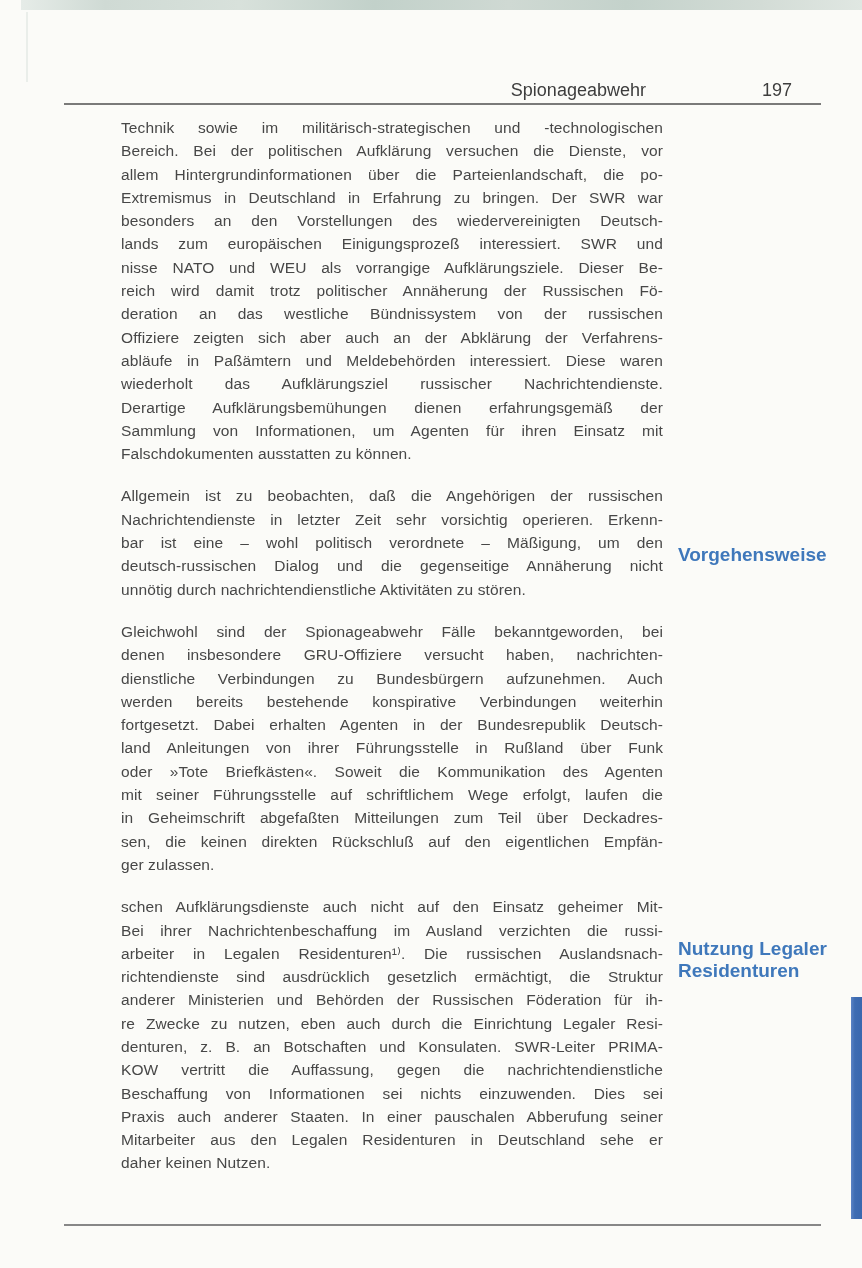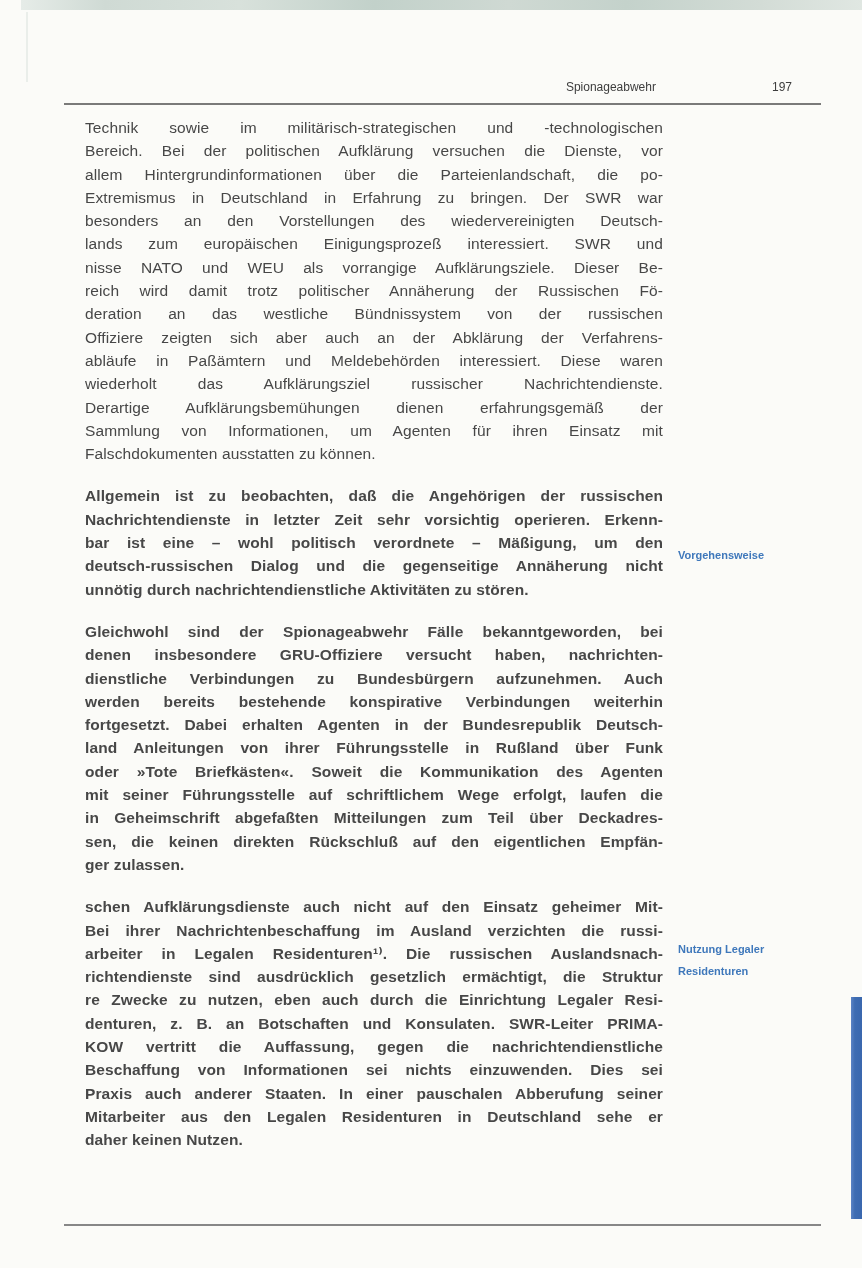--- a/index.html
+++ b/index.html
@@ -20,42 +20,42 @@
   }
   .scan-edge {
     position: absolute; top: 12px; left: 26px; width: 2px; height: 70px;
     background: #eaeeea;
   }
 
   
   .header {
     position: absolute; top: 80px; left: 80px; width: 712px; height: 20px;
     display: flex; justify-content: flex-end; align-items: baseline;
-    font-size: 12px; color: #3d3d3d;
+    font-size: 18px; color: #3d3d3d;
   }
   .page-number { margin-left: 116px; text-align: center; }
   .header-rule {
     position: absolute; top: 103px; left: 64px; width: 757px; height: 2px;
     background: #636363; opacity: 0.85;
   }
 
   
   .text-col {
     position: absolute; top: 116px; left: 85px; width: 578px;
     color: #474747; font-size: 15.5px; line-height: 23.3px;
     letter-spacing: 0.1px;
   }
-  .para + .para { margin-top: 19px; font-weight: bold; }
-  .tline { text-align: justify; text-align-last: justify; }
+  .para + .para { margin-top: 19px; }
+  .tline { text-align: justify; text-align-last: justify; margin-left: 36px; }
   .tline-last { text-align-last: left; }
 
   
   .note {
     position: absolute; left: 678px; width: 152px;
-    font-size: 11px; font-weight: bold; line-height: 22px;
+    font-size: 19px; font-weight: bold; line-height: 22px;
     color: #3f78bb;
   }
   .note-1 { top: 544px; }
   .note-2 { top: 938px; }
 
   
   .edge-bar {
     position: absolute; top: 997px; right: 0; width: 11px; height: 222px;
     background: linear-gradient(90deg, #5b83c4 0%, #3e6cb2 35%, #3a67ae 100%);
   }
@@ -116,20 +116,21 @@
         <div class="tline">mit seiner Führungsstelle auf schriftlichem Wege erfolgt, laufen die</div>
         <div class="tline">in Geheimschrift abgefaßten Mitteilungen zum Teil über Deckadres-</div>
         <div class="tline">sen, die keinen direkten Rückschluß auf den eigentlichen Empfän-</div>
         <div class="tline tline-last">ger zulassen.</div>
       </div>
     <div class="para">
         <div class="tline">schen Aufklärungsdienste auch nicht auf den Einsatz geheimer Mit-</div>
         <div class="tline">Bei ihrer Nachrichtenbeschaffung im Ausland verzichten die russi-</div>
         <div class="tline">arbeiter in Legalen Residenturen¹⁾. Die russischen Auslandsnach-</div>
         <div class="tline">richtendienste sind ausdrücklich gesetzlich ermächtigt, die Struktur</div>
+        <div class="tline">anderer Ministerien und Behörden der Russischen Föderation für ih-</div>
         <div class="tline">re Zwecke zu nutzen, eben auch durch die Einrichtung Legaler Resi-</div>
         <div class="tline">denturen, z. B. an Botschaften und Konsulaten. SWR-Leiter PRIMA-</div>
         <div class="tline">KOW vertritt die Auffassung, gegen die nachrichtendienstliche</div>
         <div class="tline">Beschaffung von Informationen sei nichts einzuwenden. Dies sei</div>
         <div class="tline">Praxis auch anderer Staaten. In einer pauschalen Abberufung seiner</div>
         <div class="tline">Mitarbeiter aus den Legalen Residenturen in Deutschland sehe er</div>
         <div class="tline tline-last">daher keinen Nutzen.</div>
       </div>
   </div>
 

